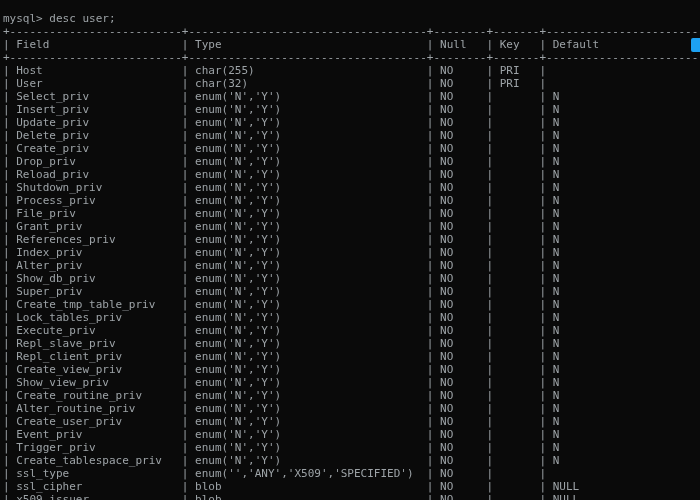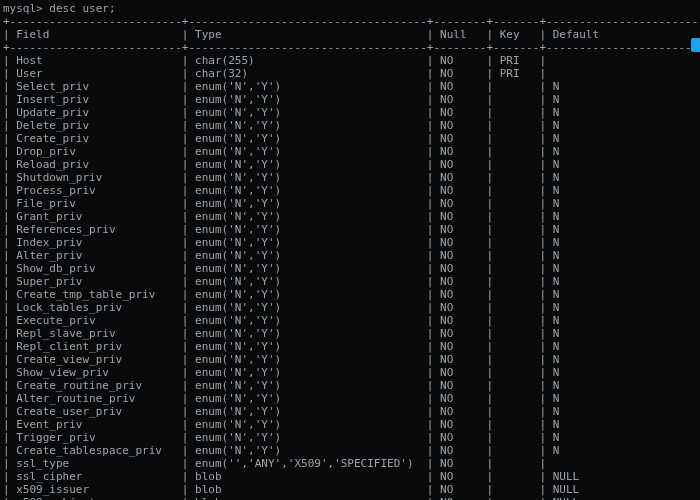--- a/index.html
+++ b/index.html
@@ -1,16 +1,16 @@
 <!DOCTYPE html>
 <html><head>
 <meta charset="utf-8">
 <style>
   html,body{margin:0;padding:0;background:#0a0a0a;color:#9da3a7;font-family:Consolas,Menlo,monospace;font-size:11px;line-height:13px;overflow:hidden}
-  .terminal{width:700px;height:500px;position:relative;background:#0a0a0a;box-sizing:border-box;padding:2px 3px}
+  .terminal{width:700px;height:500px;position:relative;background:#0a0a0a;box-sizing:border-box;padding:12px 3px}
   .prompt-line{white-space:pre}
   .tbl{white-space:pre;font-family:inherit}
   .border-row{white-space:pre;color:#9da3a7}
   .side-stub{position:absolute;right:0;top:38px;width:9px;height:14px;background:#1da1f2;border-radius:2px 0 0 2px}
 </style>
 </head>
 <body>
 
 <div class="terminal">
   <div class="prompt-line">mysql&gt; desc user;</div>

